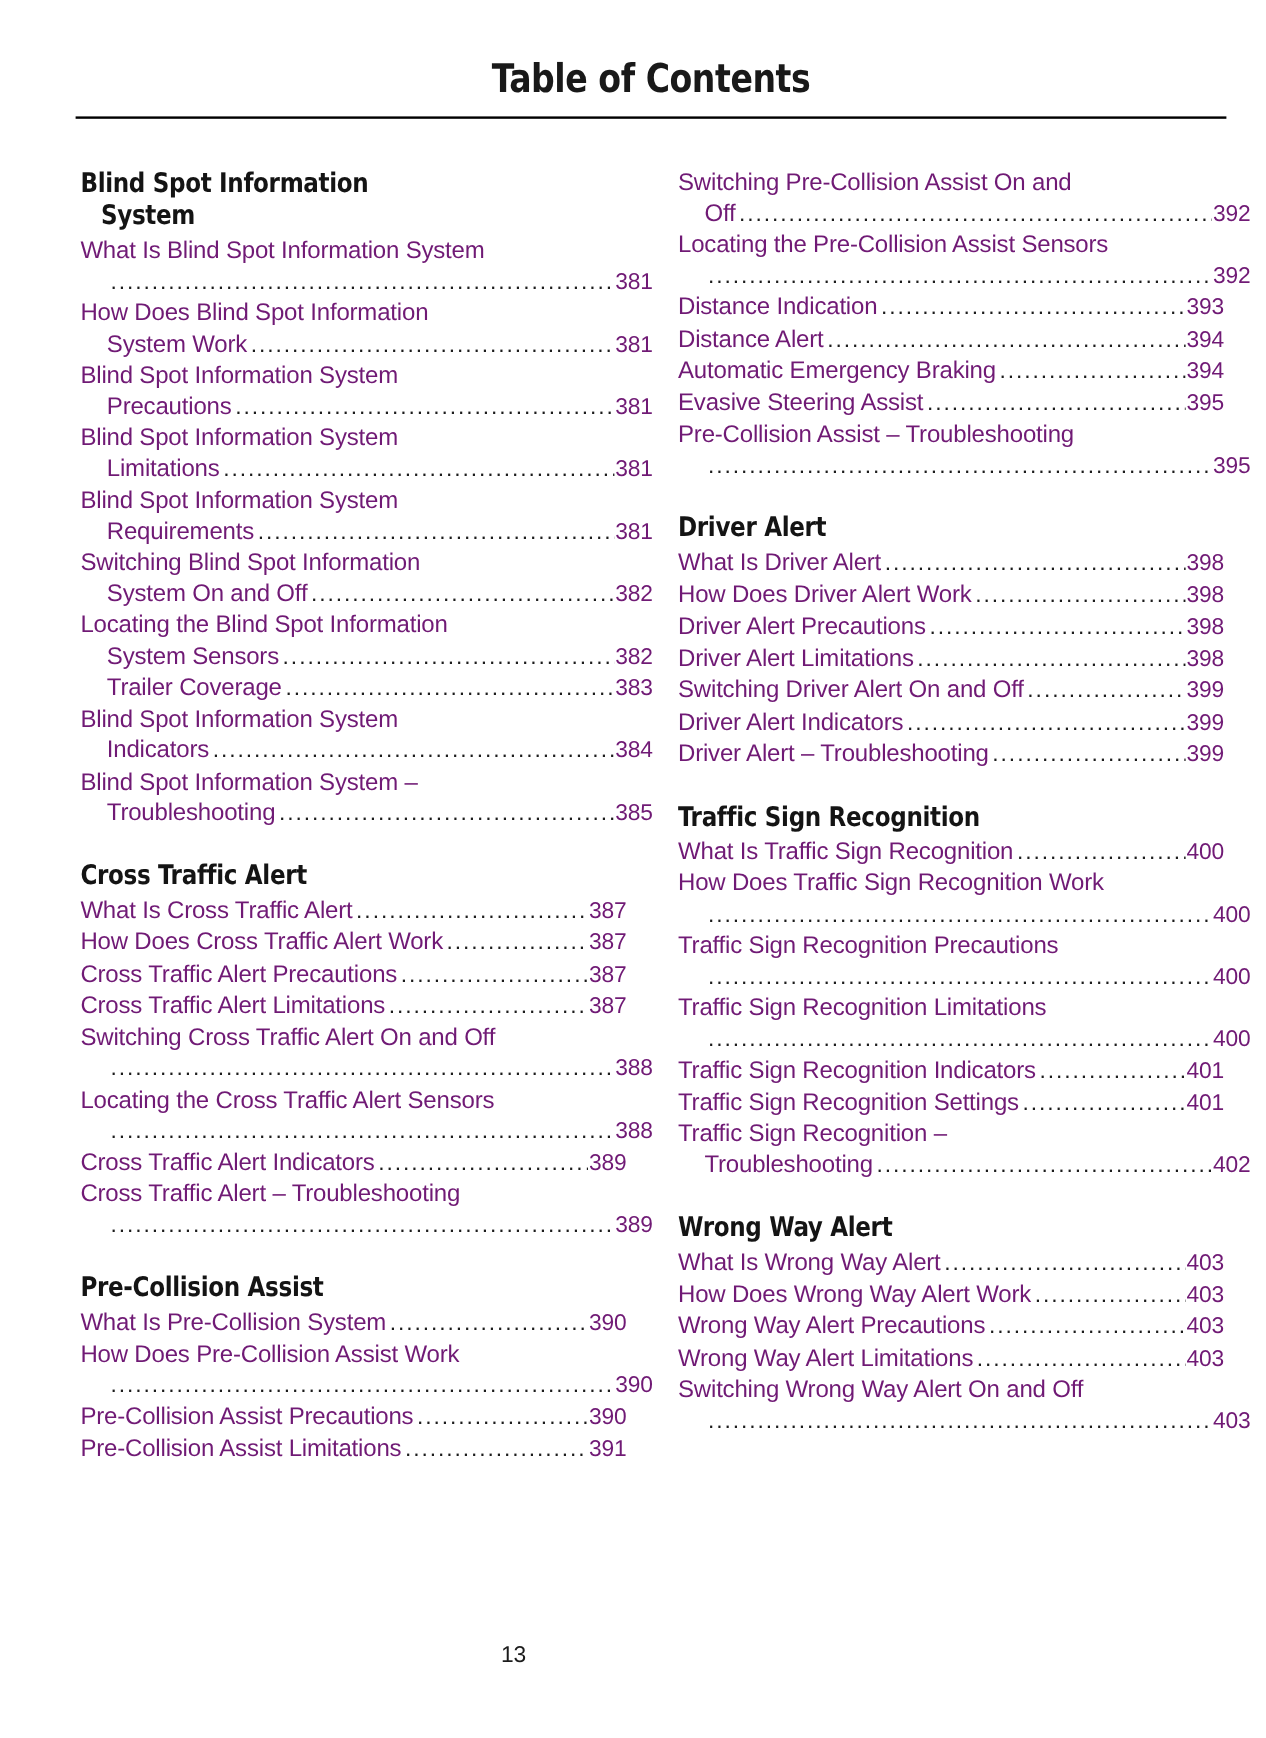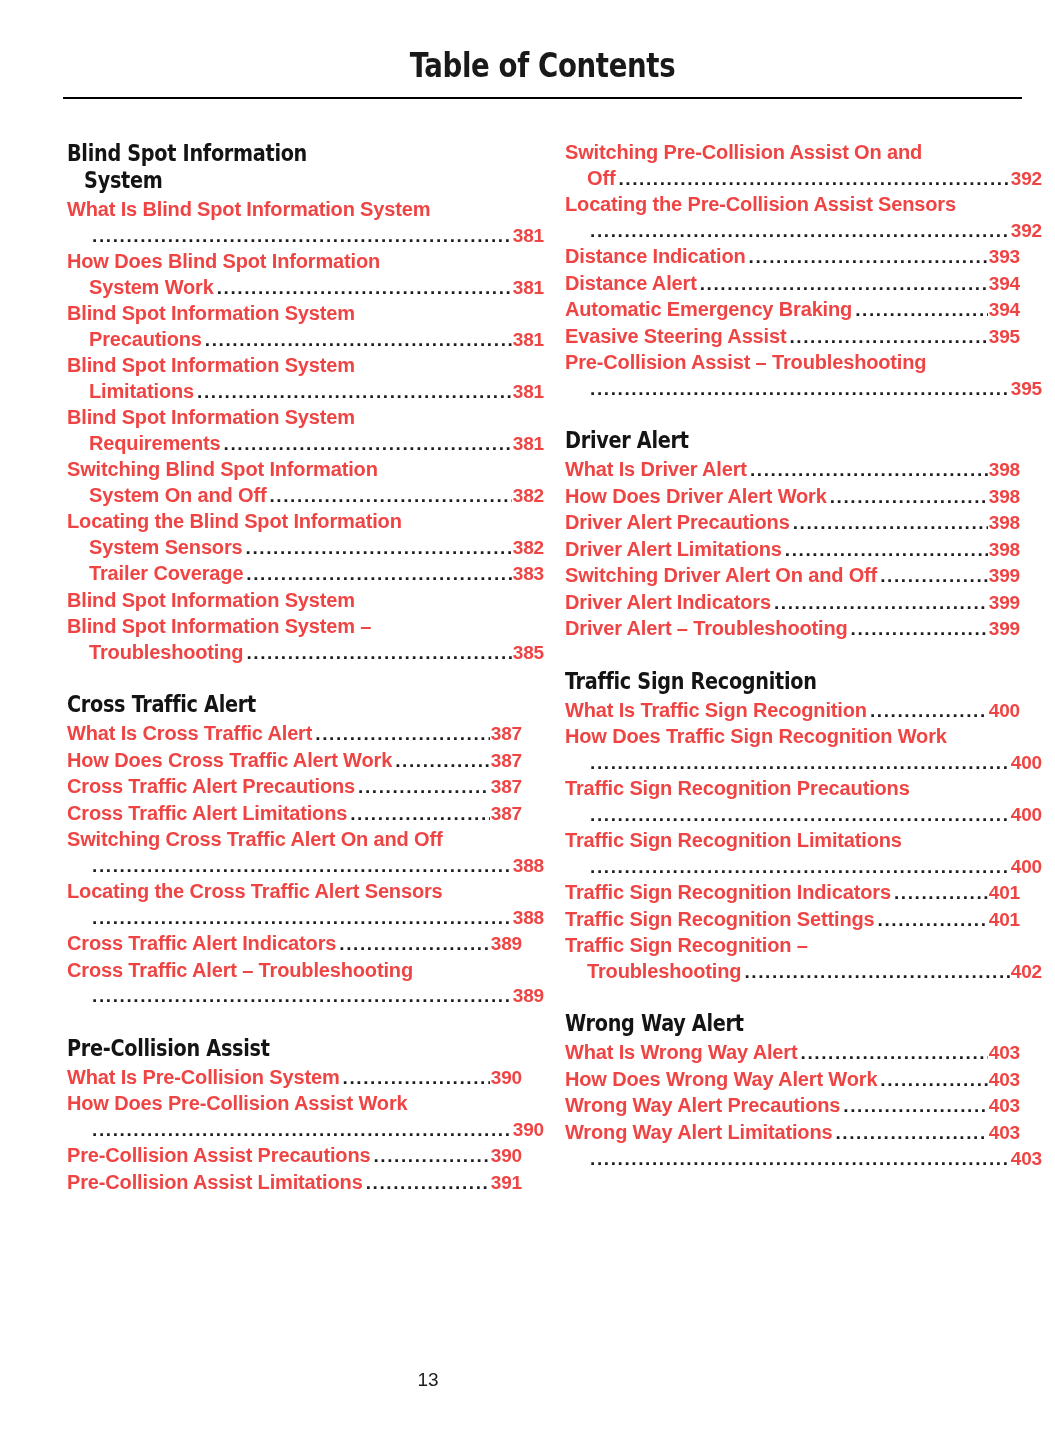--- a/index.html
+++ b/index.html
@@ -76,24 +76,23 @@
   .section-heading .cont {
     display: block;
     padding-left: 18px;
   }
   .section + .section { margin-top: 26px; }
 
   .entry {
     position: relative;
     font-size: 20px;
     line-height: 25.5px;
-    color: #ef4444;
+    color: #701a75;
     margin-bottom: 1px;
     letter-spacing: -0.15px;
-    font-weight: bold;
   }
   .entry .line1 {
     display: block;
     white-space: nowrap;
   }
   
   .leader-row {
     display: flex;
     align-items: baseline;
     width: 100%;
@@ -204,20 +203,25 @@
           </div>
           <div class="entry">
             <div class="leader-row dots-only">
               <span class="txt">Trailer Coverage</span>
               <span class="dots"></span>
               <span class="pg">383</span>
             </div>
           </div>
           <div class="entry">
             <span class="line1">Blind Spot Information System</span>
+            <div class="leader-row dots-only">
+              <span class="txt">Indicators</span>
+              <span class="dots"></span>
+              <span class="pg">384</span>
+            </div>
           </div>
           <div class="entry">
             <span class="line1">Blind Spot Information System –</span>
             <div class="leader-row dots-only">
               <span class="txt">Troubleshooting</span>
               <span class="dots"></span>
               <span class="pg">385</span>
             </div>
           </div>
         </div>
@@ -494,20 +498,21 @@
             </div>
           </div>
           <div class="entry">
             <div class="leader-row">
               <span class="txt">Wrong Way Alert Limitations</span>
               <span class="dots"></span>
               <span class="pg">403</span>
             </div>
           </div>
           <div class="entry">
+            <span class="line1">Switching Wrong Way Alert On and Off</span>
             <div class="leader-row dots-only">
               <span class="dots"></span>
               <span class="pg">403</span>
             </div>
           </div>
         </div>
       </div>
   </div>
 
   <div class="page-number">13</div>

